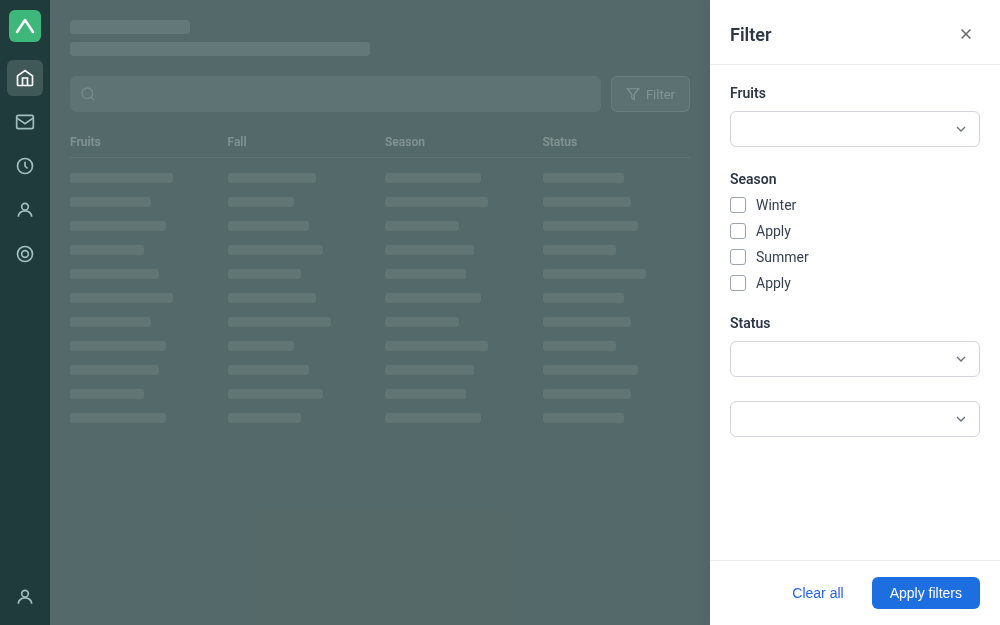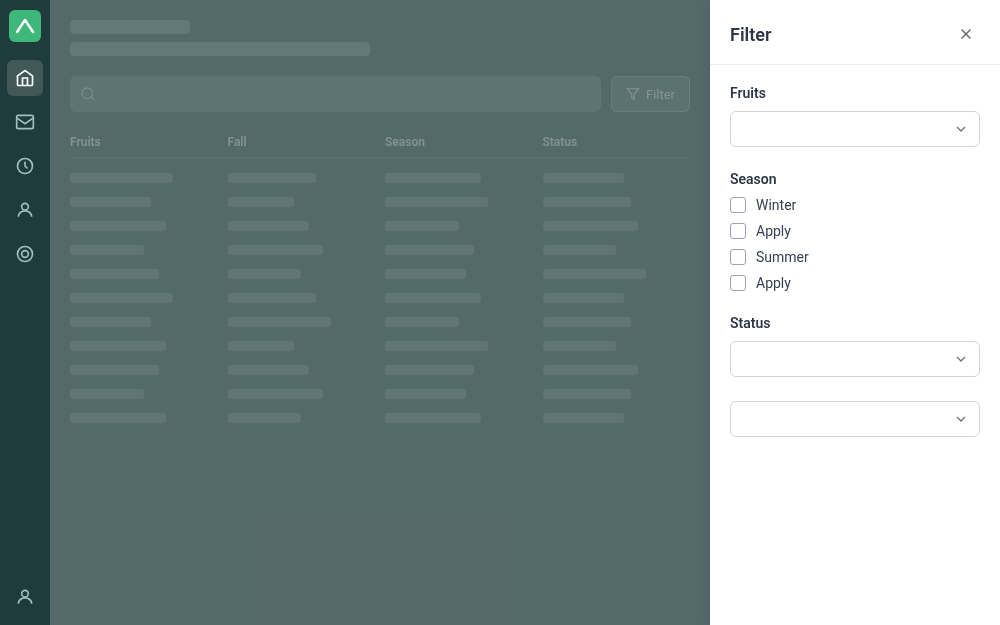--- a/index.html
+++ b/index.html
@@ -461,13 +461,17 @@
     <div class="filter-section">
       <div class="dropdown-select">
         <span></span>
         <svg viewBox="0 0 24 24" fill="none" stroke="currentColor" stroke-width="2">
           <polyline points="6 9 12 15 18 9"></polyline>
         </svg>
       </div>
     </div>
   </div>
 
+  <div class="filter-footer">
+    <button class="btn-clear">Clear all</button>
+    <button class="btn-apply">Apply filters</button>
+  </div>
 </div>
 
 </body></html>

